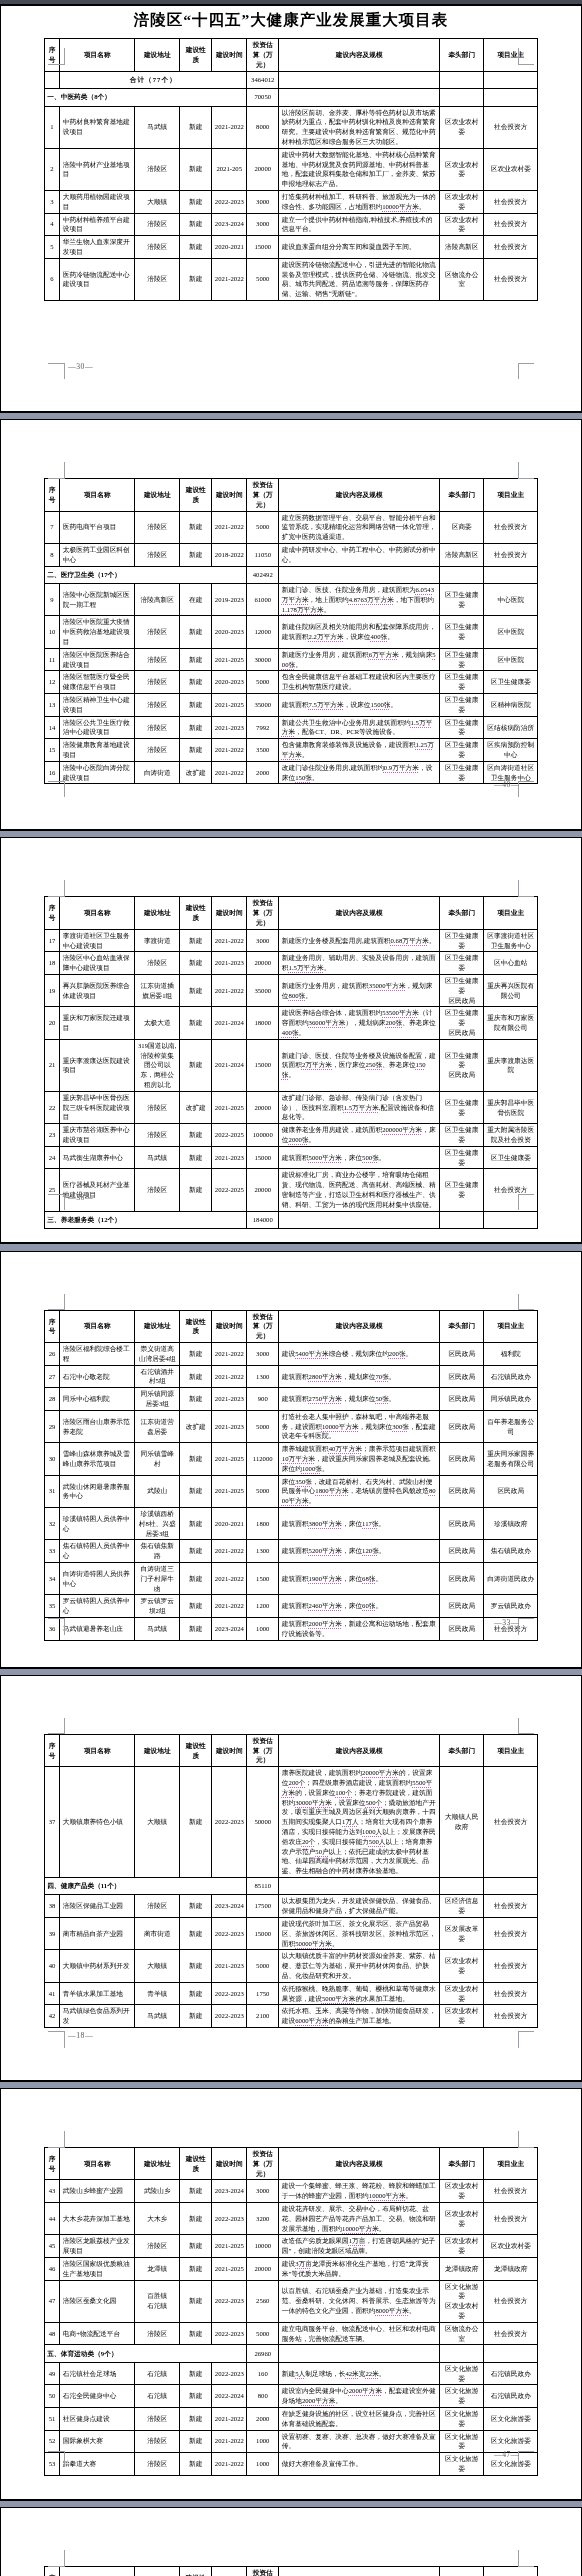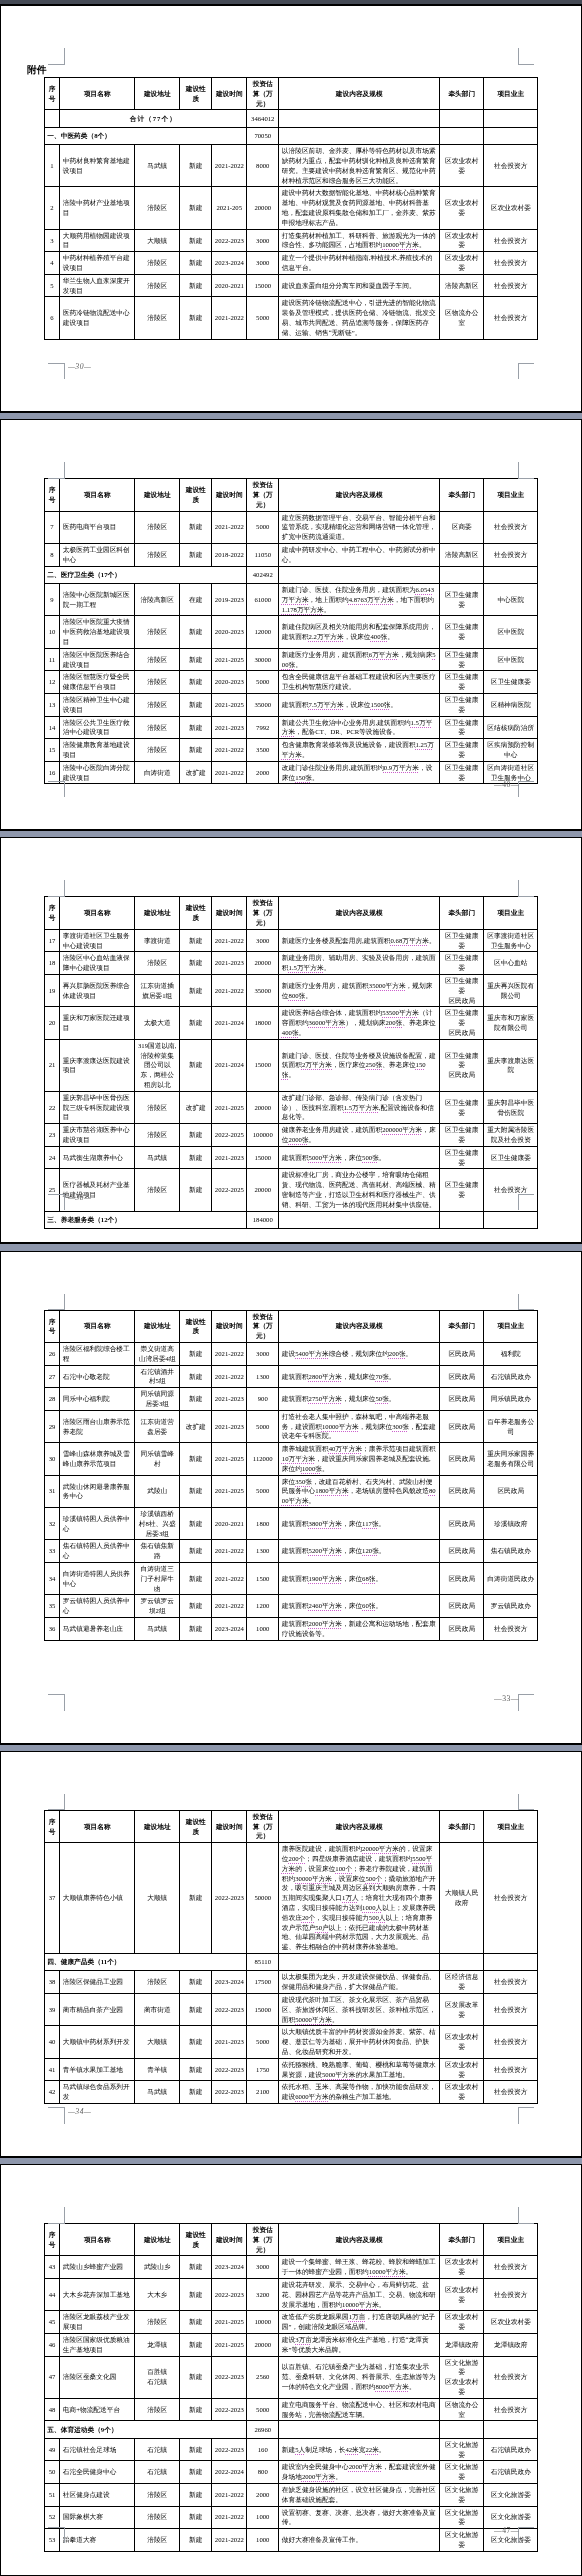--- a/index.html
+++ b/index.html
@@ -22,34 +22,34 @@
   tr.trow td,tr.srow td{height:14.4px;}
   .tlabel{text-align:center;font-weight:bold;letter-spacing:1px;}
   .slabel{text-align:left;font-weight:bold;}
   .m{text-decoration-line:underline;text-decoration-style:dotted;text-decoration-color:#cc5fcc;text-underline-offset:1.5px;}
   .mark{position:absolute;width:15.5px;height:15.5px;}
   .mark.tl{top:42px;left:47px;border-right:0.5px solid #9aa0a8;border-bottom:0.5px solid #9aa0a8;}
   .mark.tr{top:42px;right:47px;border-left:0.5px solid #9aa0a8;border-bottom:0.5px solid #9aa0a8;}
   .mark.bl{bottom:32px;left:47px;border-right:0.5px solid #9aa0a8;border-top:0.5px solid #9aa0a8;}
   .mark.br{bottom:32px;right:47px;border-left:0.5px solid #9aa0a8;border-top:0.5px solid #9aa0a8;}
   .pn{position:absolute;bottom:40px;font-size:7.7px;color:#5a5a5a;letter-spacing:0.5px;}
-  .pn-l{left:67px;font-style:italic;}
+  .pn-l{left:67px;}
   .pn-r{right:62px;}
 </style>
 </head>
 <body>
 
 <div class="topband"></div>
 <div id="pages">
     <div class="page" style="height: 408px;">
       <div class="mark tl"></div>
       <div class="mark tr"></div>
       <div class="mark bl"></div>
       <div class="mark br"></div>
-      <div class="attach">附件</div>
+      <div class="doctitle">涪陵区“十四五”大健康产业发展重大项目表</div>
       <table class="grid">
         <colgroup>
           <col style="width: 15.5px;">
           <col style="width: 75px;">
           <col style="width: 45px;">
           <col style="width: 32px;">
           <col style="width: 35px;">
           <col style="width: 32px;">
           <col style="width: 161px;">
           <col style="width: 44px;">
@@ -445,21 +445,21 @@
             <td class="slabel" colspan="5">三、养老服务类（12个）</td>
             <td class="inv">184000</td>
             <td></td>
             <td></td>
             <td></td>
           </tr>
         </tbody>
       </table>
       <div class="pn pn-l">—38—</div>
     </div>
-    <div class="page" style="height: 494px;">
+    <div class="page" style="height: 418px;">
       <div class="mark tl"></div>
       <div class="mark tr"></div>
       <div class="mark bl"></div>
       <div class="mark br"></div>
       <div class="pgpad"></div>
       <table class="grid">
         <colgroup>
           <col style="width: 15.5px;">
           <col style="width: 75px;">
           <col style="width: 45px;">
@@ -709,21 +709,21 @@
             <td class="pre">马武镇</td>
             <td>新建</td>
             <td class="time">2022-2023</td>
             <td class="inv">2100</td>
             <td class="desc">依托水稻、玉米、高粱等作物，加快功能食品研发，建设<span class="m">6000平方米</span>的杂粮生产加工基地。</td>
             <td class="pre">区农业农村委</td>
             <td class="pre">社会投资方</td>
           </tr>
         </tbody>
       </table>
-      <div class="pn pn-l">—34—</div>
+      <div class="pn pn-l">—18—</div>
     </div>
     <div class="page" style="height: 413px;">
       <div class="mark tl"></div>
       <div class="mark tr"></div>
       <div class="mark bl"></div>
       <div class="mark br"></div>
       <div class="pgpad"></div>
       <table class="grid">
         <colgroup>
           <col style="width: 15.5px;">

